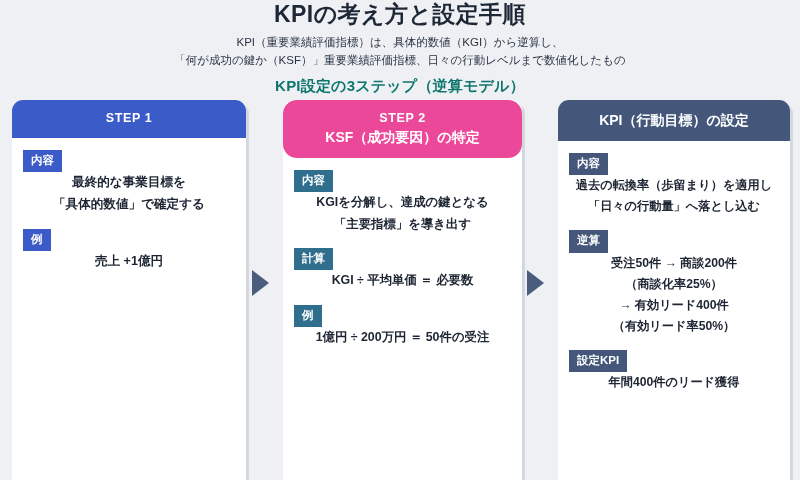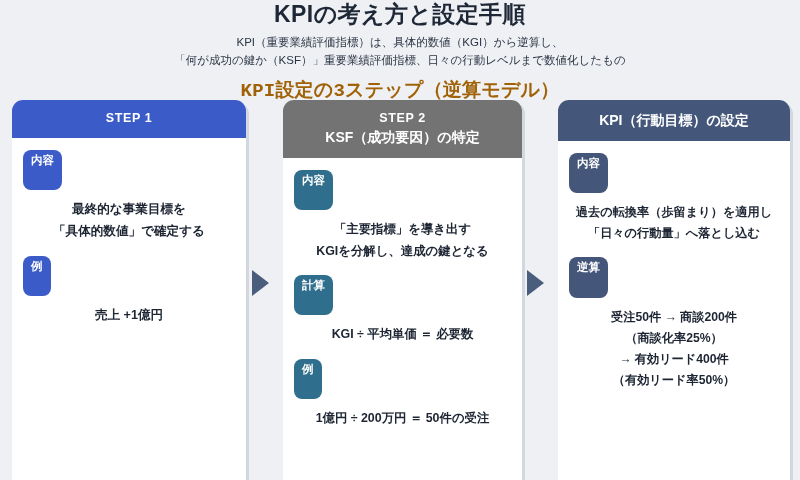--- a/index.html
+++ b/index.html
@@ -31,25 +31,24 @@
   .subtitle {
     margin-top: 5px;
     font-size: 11.5px;
     line-height: 1.55;
     color: #2b3545;
     font-weight: normal;
   }
   .subtitle .line { display: block; }
   .section-heading {
     margin-top: 8px;
-    font-size: 19px;
-    font-weight: bold;
-    color: #a16207;
+    font-size: 15px;
+    font-weight: bold;
+    color: #0f766e;
     letter-spacing: 0.2px;
-    font-family: Liberation Mono, monospace;
   }
 
   
   .cards {
     position: absolute;
     top: 100px;
     left: 0;
     width: 800px;
     height: 374px;
   }
@@ -80,37 +79,36 @@
     letter-spacing: 0.6px;
     display: block;
   }
   .card-head .step-title {
     font-size: 14px;
     font-weight: bold;
     display: block;
     margin-top: 1px;
   }
   .c1 .card-head { background: #3b5bc9; }
-  .c2 .card-head { background: #737373; }
+  .c2 .card-head { background: #ec4899; border-radius: 14px; }
   .c3 .card-head { background: #44567a; }
 
   .card-body {
     flex: 1;
     padding: 12px 11px 10px 11px;
   }
 
   .badge {
     display: inline-block;
     color: #fff;
     font-size: 11.5px;
     font-weight: bold;
     line-height: 1;
-    padding: 5px 8px 24px;
-    border-radius: 8px;
-    margin-bottom: 9px;
+    padding: 5px 8px 6px;
+    border-radius: 0;
   }
   .c1 .badge { background: #3b5bc9; }
   .c2 .badge { background: #2f6e8c; }
   .c3 .badge { background: #44567a; }
 
   .block { margin-bottom: 13px; }
   .block:last-child { margin-bottom: 0; }
 
   .body-text {
     font-size: 12.6px;
@@ -175,22 +173,22 @@
 
   <div class="card c2">
     <div class="card-head">
       <span class="step-no">STEP 2</span>
       <span class="step-title">KSF（成功要因）の特定</span>
     </div>
     <div class="card-body">
       <div class="block">
         <span class="badge">内容</span>
         <div class="body-text">
+          <span class="line">KGIを分解し、達成の鍵となる</span>
           <span class="line">「主要指標」を導き出す</span>
-          <span class="line">KGIを分解し、達成の鍵となる</span>
         </div>
       </div>
       <div class="block">
         <span class="badge">計算</span>
         <div class="body-text">
           <span class="line">KGI ÷ 平均単価 ＝ 必要数</span>
         </div>
       </div>
       <div class="block">
         <span class="badge">例</span>
@@ -217,16 +215,22 @@
       </div>
       <div class="block">
         <span class="badge">逆算</span>
         <div class="body-text">
           <span class="line">受注50件 → 商談200件</span>
           <span class="line">（商談化率25%）</span>
           <span class="line">→ 有効リード400件</span>
           <span class="line">（有効リード率50%）</span>
         </div>
       </div>
+      <div class="block">
+        <span class="badge">設定KPI</span>
+        <div class="body-text">
+          <span class="line">年間400件のリード獲得</span>
+        </div>
+      </div>
     </div>
   </div>
 
 </div>
 
 </body></html>

